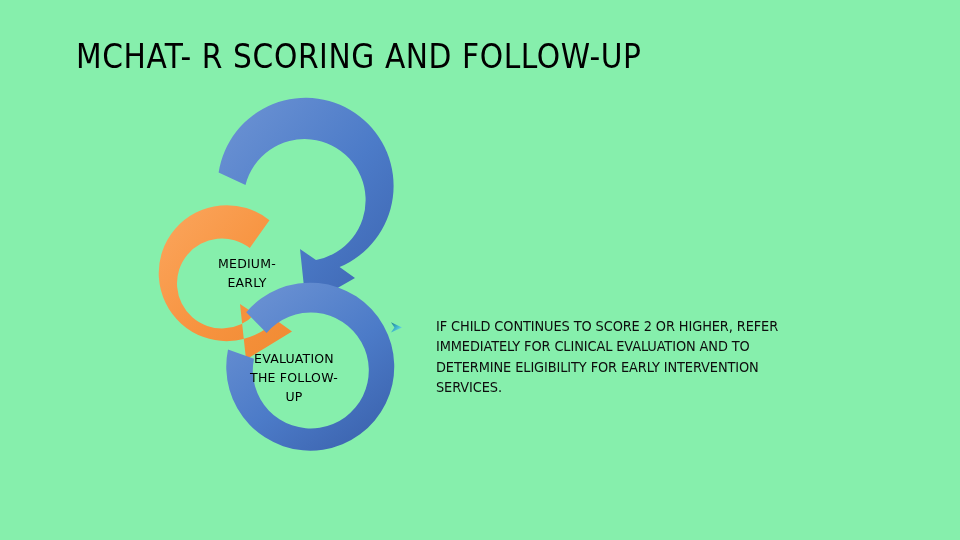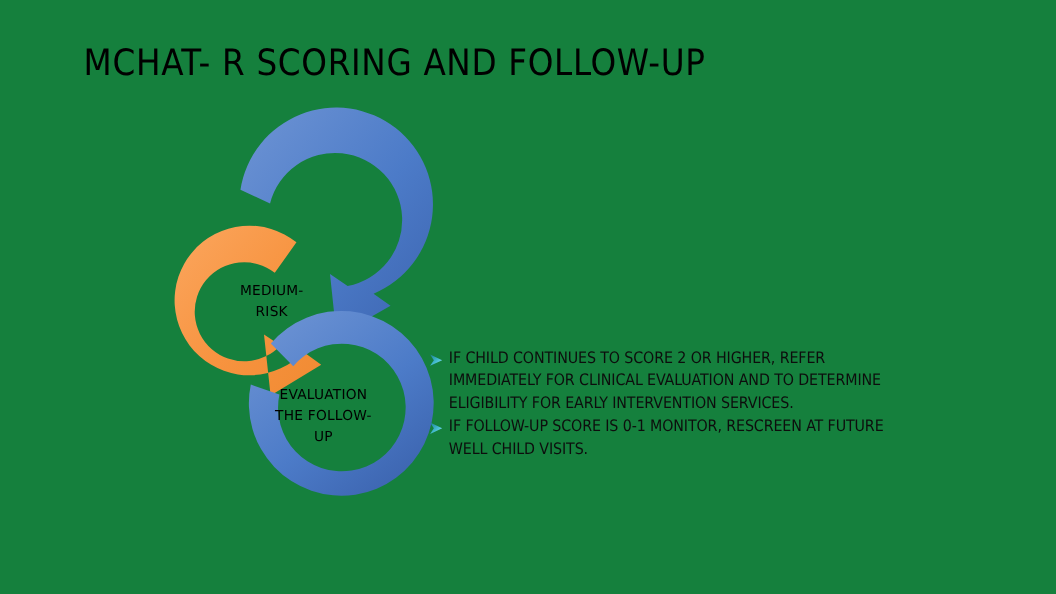--- a/index.html
+++ b/index.html
@@ -14,21 +14,21 @@
     overflow: hidden;
     position: relative;
   }
 
   #slide {
     position: absolute;
     left: 0;
     top: 0;
     width: 960px;
     height: 540px;
-    background: #15803d;
+    background: #86efac;
   }
 
   
   #slide-title {
     position: absolute;
     left: 76px;
     top: 38px;
     width: 820px;
     font-family: "DejaVu Sans Condensed", "Liberation Sans", sans-serif;
     font-size: 33px;
@@ -110,20 +110,21 @@
   }
   .bullet-text {
     flex: 1 1 auto;
     font-family: "DejaVu Sans Condensed", "Liberation Sans", sans-serif;
     font-size: 14.4px;
     font-weight: 400;
     color: #0d0d0d;
     line-height: 1.42;
     letter-spacing: -0.1px;
     white-space: pre-line;
+    margin-left: 28px;
   }
 </style>
 </head>
 <body>
 
 <div id="slide">
 
   <div id="slide-title">MCHAT- R SCORING AND FOLLOW-UP</div>
 
   <div id="cycle-diagram">
@@ -176,21 +177,21 @@
             M 96.2,220.3
             A 84,84 0 1 1 78.0,257.6
             L 104.0,266.7
             A 58,58 0 1 0 116.6,240.9
             Z" fill="url(#gradBlue2)"></path>
       </g>
     </svg>
 
 
     <div class="ring-label" id="label-risk">MEDIUM-
-RISK</div>
+EARLY</div>
 
     <div class="ring-label" id="label-followup">EVALUATION
 THE FOLLOW-
 UP</div>
   </div>
 
   <div id="bullet-list">
 
     <div class="bullet-item">
       <span class="bullet-marker">
@@ -201,31 +202,16 @@
               <stop offset="50%" stop-color="#3FB6CC"></stop>
               <stop offset="100%" stop-color="#8FE8F4"></stop>
             </linearGradient>
           </defs>
           <path d="M1,1.2 L12,6.4 L1,11.6 L4.4,6.4 Z" fill="url(#gradBullet1)"></path>
         </svg>
       </span>
       <span class="bullet-text">IF CHILD CONTINUES TO SCORE 2 OR HIGHER, REFER IMMEDIATELY FOR CLINICAL EVALUATION AND TO DETERMINE ELIGIBILITY FOR EARLY INTERVENTION SERVICES.</span>
     </div>
 
-    <div class="bullet-item">
-      <span class="bullet-marker">
-        <svg viewBox="0 0 13 13" xmlns="http://www.w3.org/2000/svg">
-          <defs>
-            <linearGradient id="gradBullet2" x1="0" y1="0" x2="1" y2="1">
-              <stop offset="0%" stop-color="#1C7F92"></stop>
-              <stop offset="50%" stop-color="#3FB6CC"></stop>
-              <stop offset="100%" stop-color="#8FE8F4"></stop>
-            </linearGradient>
-          </defs>
-          <path d="M1,1.2 L12,6.4 L1,11.6 L4.4,6.4 Z" fill="url(#gradBullet2)"></path>
-        </svg>
-      </span>
-      <span class="bullet-text">IF FOLLOW-UP SCORE IS 0-1 MONITOR, RESCREEN AT FUTURE WELL CHILD VISITS.</span>
-    </div>
 
   </div>
 
 </div>
 
 </body></html>

